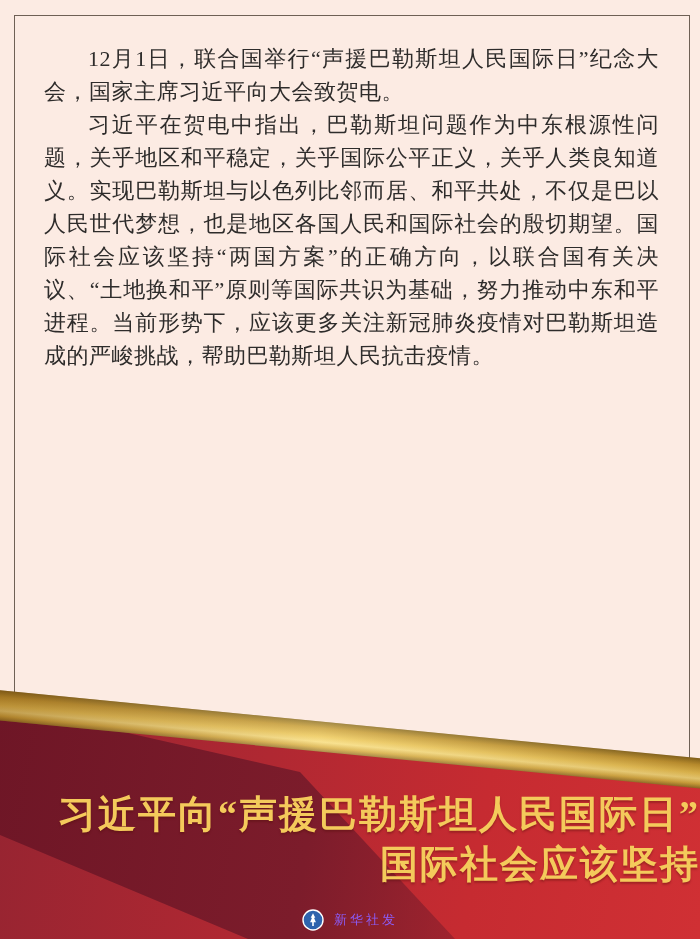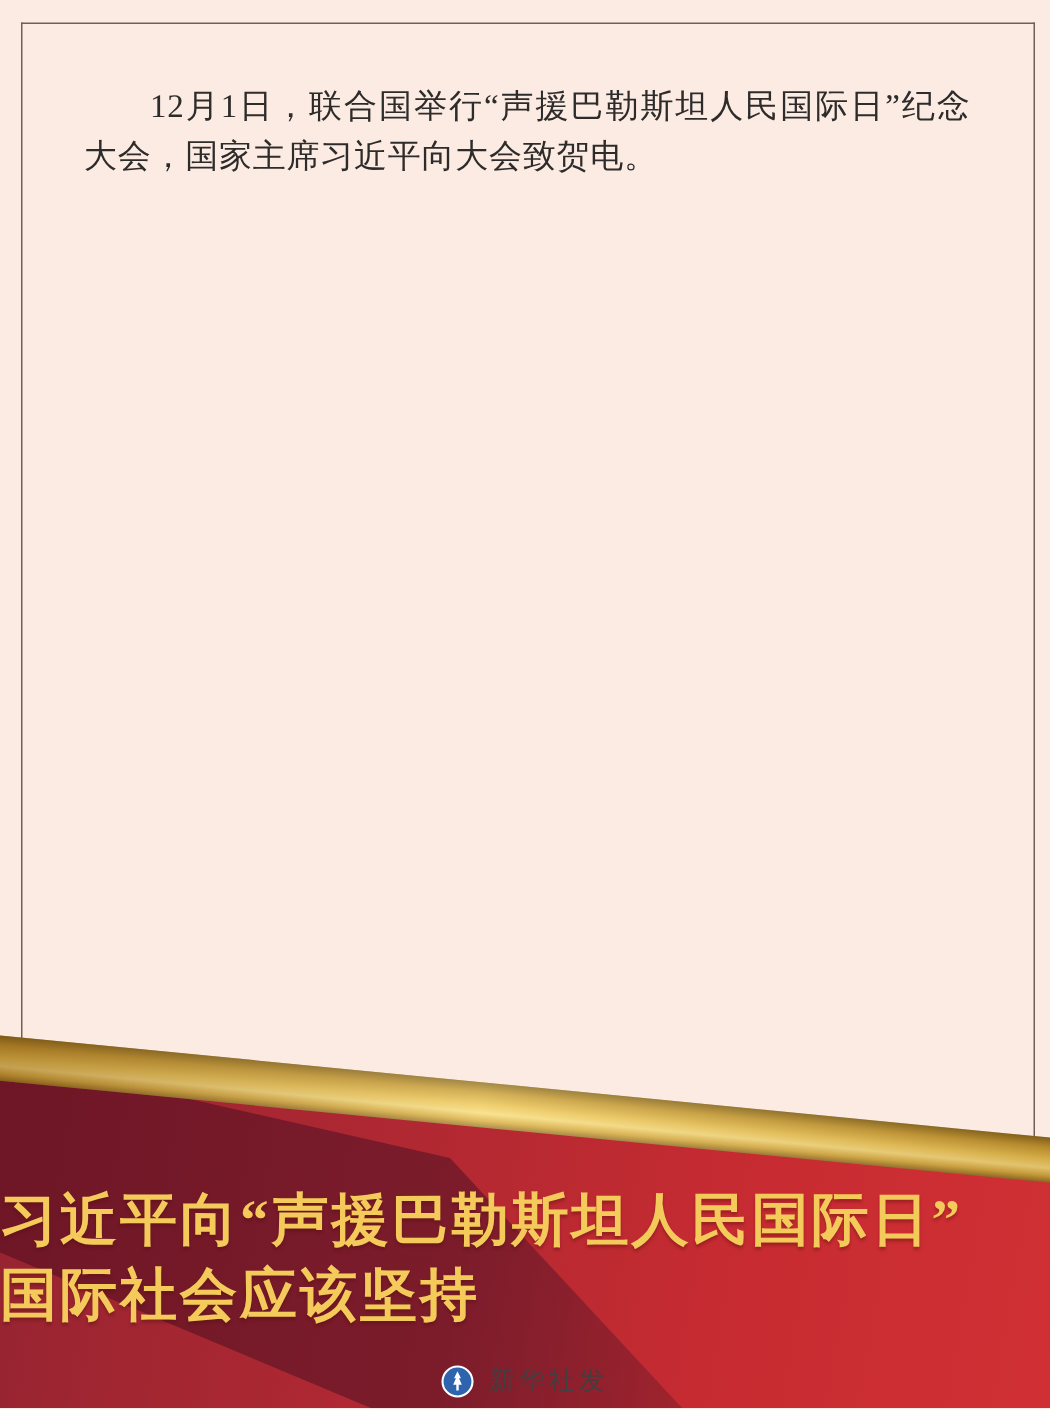--- a/index.html
+++ b/index.html
@@ -16,21 +16,21 @@
     position:absolute; top:15px; left:14px; width:674px; height:920px;
     border:1px solid #6e6055; border-bottom:0;
     z-index:1; pointer-events:none;
   }
 
   .article {
     position:absolute; left:44px; top:42px; width:615px;
     font-size:22px; line-height:33px; color:#2e2c2b;
     text-align:justify; letter-spacing:.5px; z-index:1;
   }
-  .article p { margin:12px; text-indent:2em; }
+  .article p { margin:0; text-indent:2em; }
 
   
   .banner {
     position:absolute; left:0; top:680px; width:700px; height:259px;
     z-index:2; overflow:hidden;
   }
   .gold-ribbon {
     position:absolute; top:8px; left:-24px; width:774px; height:30px;
     transform:rotate(5.55deg); transform-origin:0 0;
     background:
@@ -42,44 +42,45 @@
     clip-path:polygon(0 36px, 100% 106px, 100% 100%, 0 100%);
     background:linear-gradient(100deg, #952431 0%, #b02832 38%, #c62b31 68%, #d03034 100%);
   }
   .ribbon-shadow {
     position:absolute; inset:0;
     clip-path:polygon(0 24px, 300px 92px, 455px 259px, 248px 259px, 0 155px);
     background:linear-gradient(100deg, #6e1626 0%, #7c1c2b 45%, rgba(150,35,45,.30) 82%, rgba(160,38,48,0) 100%);
   }
   .headline {
     position:absolute; top:109px; left:0; width:100%;
-    text-align:left; font-weight:bold;
+    text-align:right; font-weight:bold;
     font-size:38px; line-height:50px; letter-spacing:2px;
     color:#f4ca5b;
     text-shadow:0 2px 2px rgba(80,15,10,.35);
   }
   .credit-line {
     position:absolute; top:229px; left:0; width:100%;
     display:flex; align-items:center; justify-content:center; gap:10px;
   }
   .credit-text {
-    color:#404040; font-size:17px; letter-spacing:3px;
+    color:#8b5cf6; font-size:13px; letter-spacing:3px;
     font-family:"Liberation Sans","DejaVu Sans",sans-serif;
   }
   .logo { width:22px; height:22px; display:block; }
 </style>
 </head>
 <body>
 
 <div class="page">
 
   <div class="frame"></div>
 
   <div class="article">
     <p>12月1日，联合国举行“声援巴勒斯坦人民国际日”纪念大会，国家主席习近平向大会致贺电。</p>
+    <p>习近平在贺电中指出，巴勒斯坦问题作为中东根源性问题，关乎地区和平稳定，关乎国际公平正义，关乎人类良知道义。实现巴勒斯坦与以色列比邻而居、和平共处，不仅是巴以人民世代梦想，也是地区各国人民和国际社会的殷切期望。国际社会应该坚持“两国方案”的正确方向，以联合国有关决议、“土地换和平”原则等国际共识为基础，努力推动中东和平进程。当前形势下，应该更多关注新冠肺炎疫情对巴勒斯坦造成的严峻挑战，帮助巴勒斯坦人民抗击疫情。</p>
   </div>
 
   <div class="banner">
     <div class="red-ribbon">
       <div class="ribbon-shadow"></div>
     </div>
     <div class="gold-ribbon"></div>
 
     <div class="headline">
       <div>习近平向“声援巴勒斯坦人民国际日”</div>

